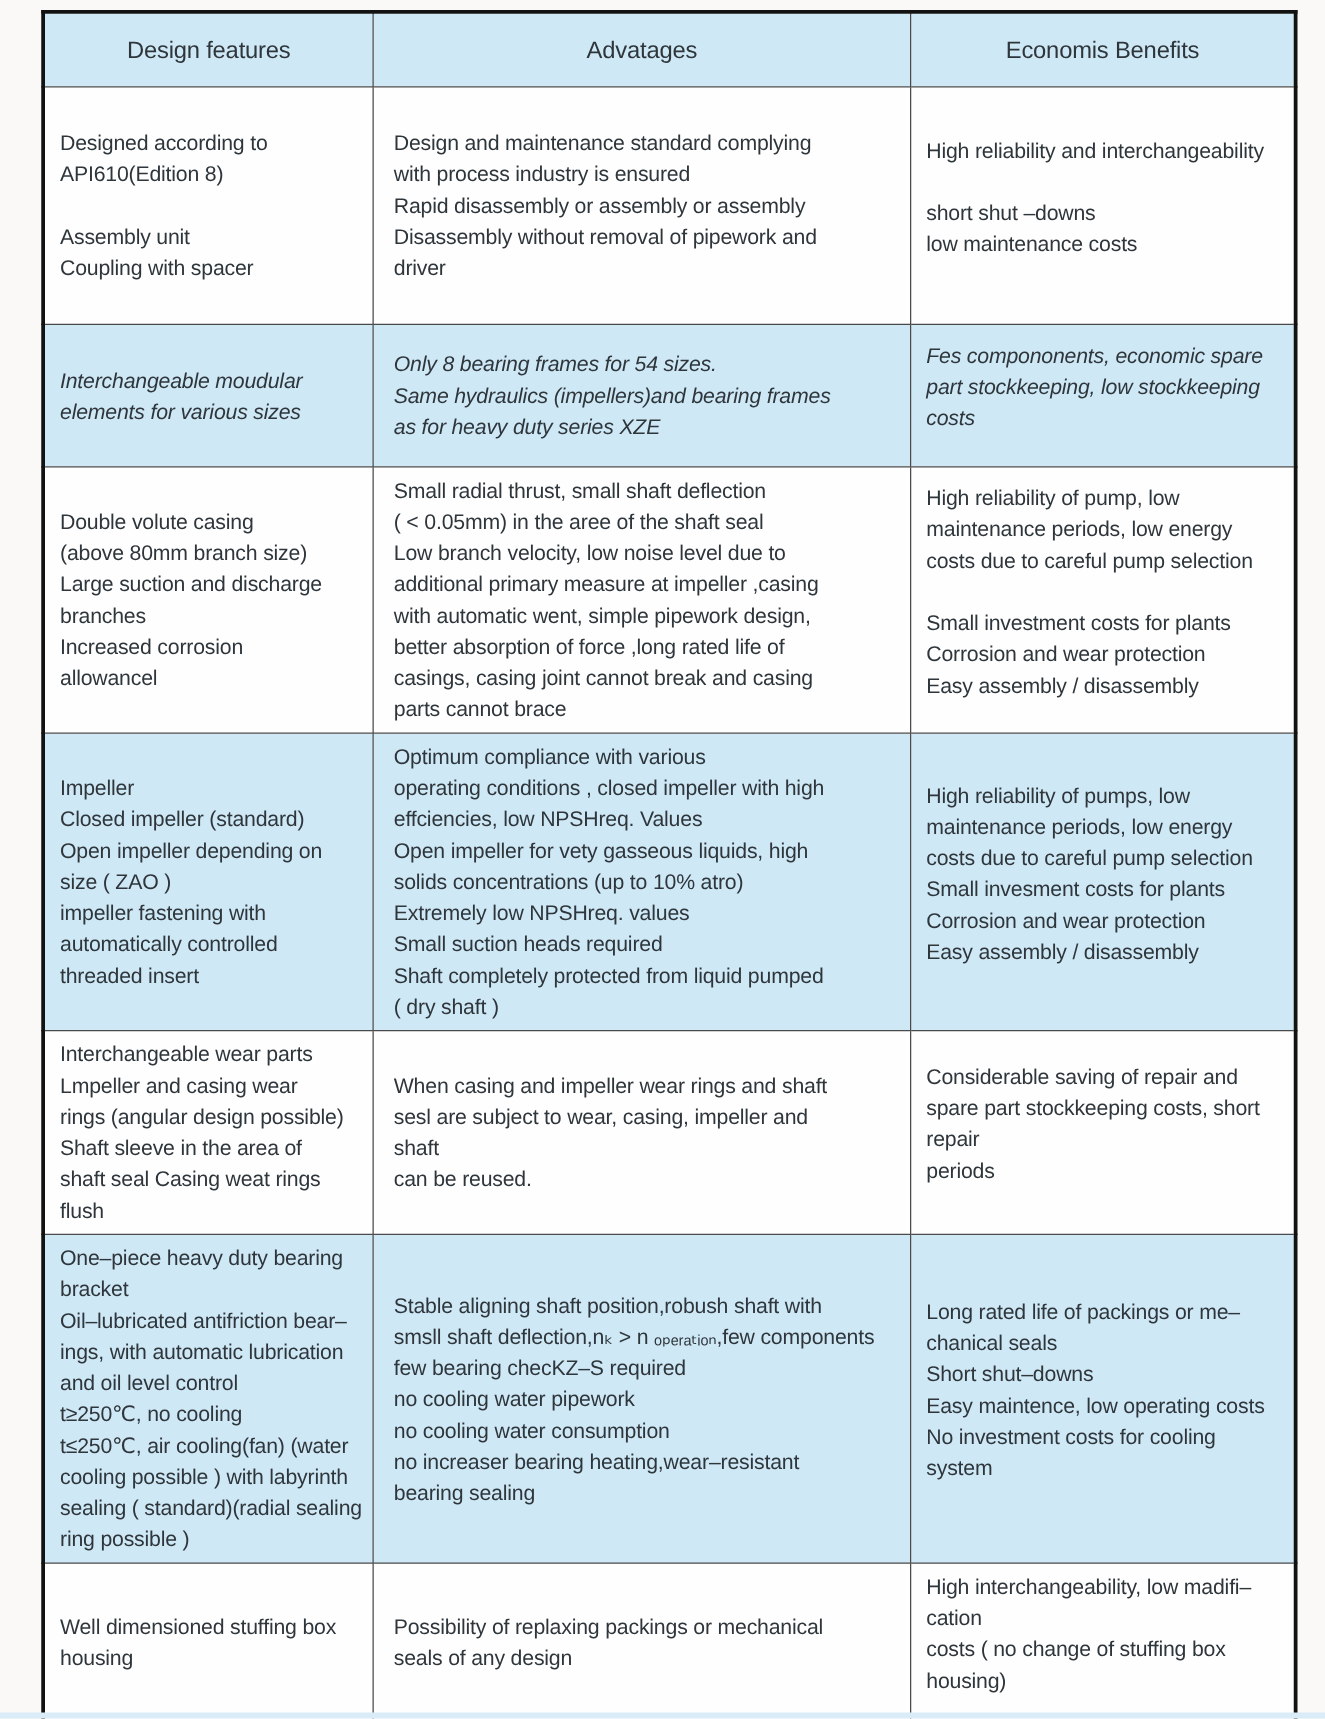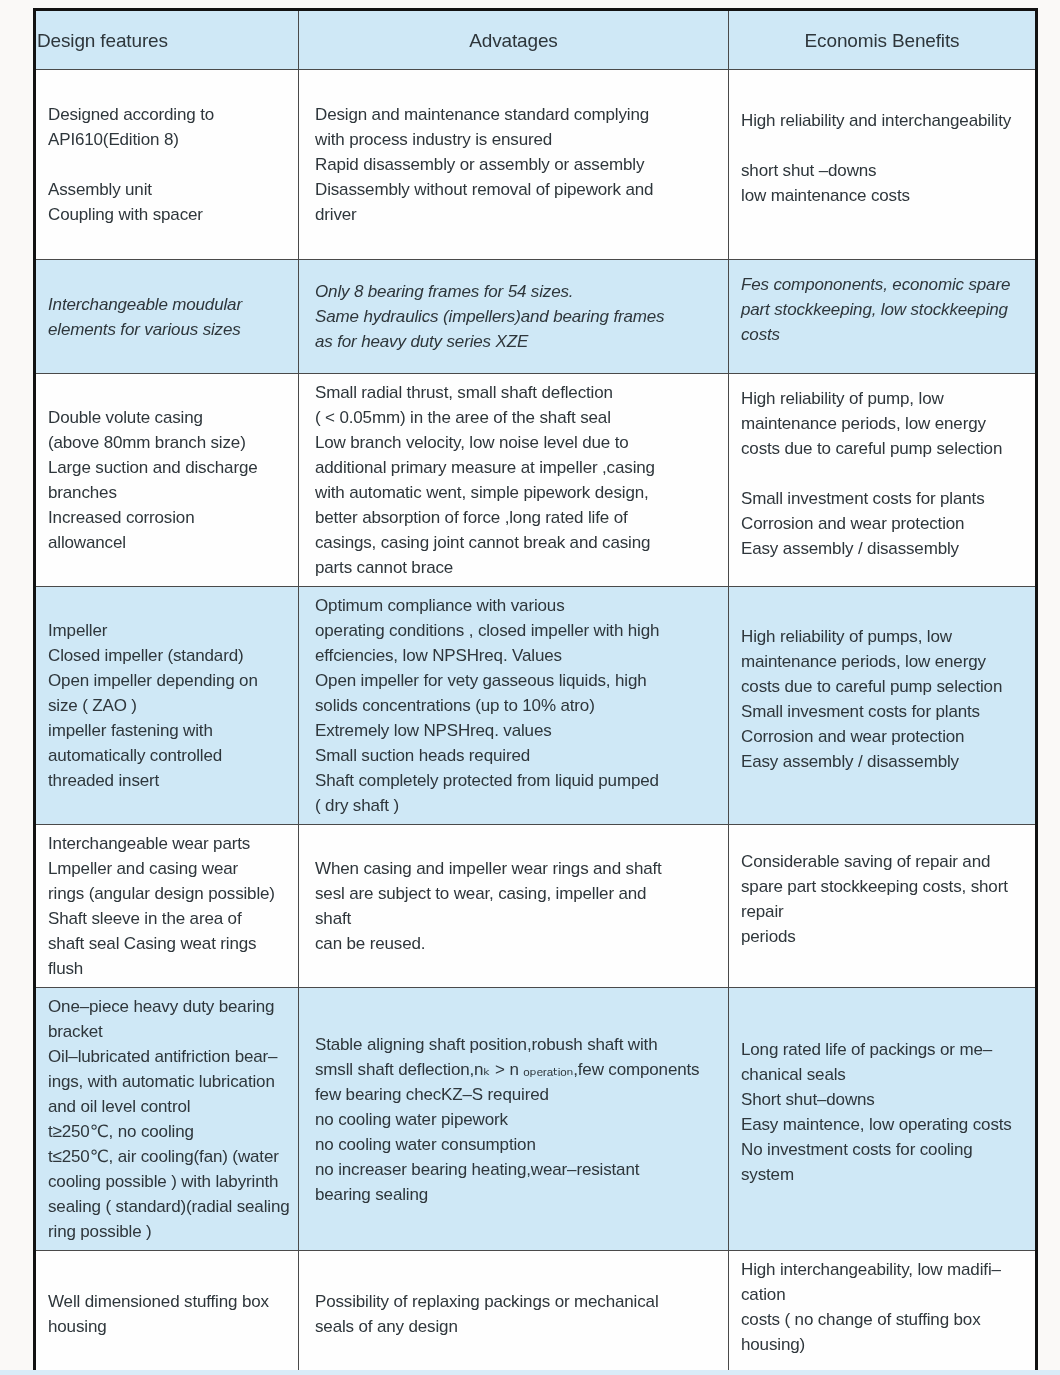--- a/index.html
+++ b/index.html
@@ -34,21 +34,21 @@
     letter-spacing: -0.15px;
     white-space: pre-line;
     overflow: hidden;
   }
   .spec-table th {
     font-size: 19px;
     font-weight: 400;
     background: #cfe8f6;
     height: 56px;
   }
-  .th-feature { text-align: left; }
+  .th-feature { text-align: center; }
   .th-adv { text-align: center; }
   .th-ben { text-align: center; }
 
   .col-feature { width: 264px; }
   .col-adv     { width: 430px; }
   .col-ben     { width: 308px; }
 
   td.col-feature { padding: 6px 2px 6px 12px; margin-left: 28px; }
   td.col-adv     { padding: 6px 4px 6px 16px; }
   td.col-ben     { padding: 6px 2px 20px 12px; }

